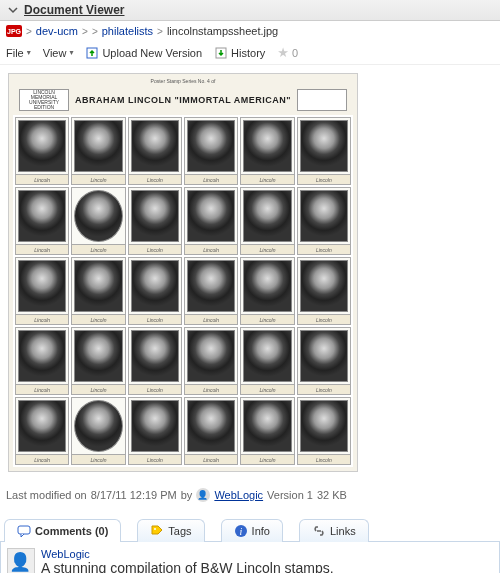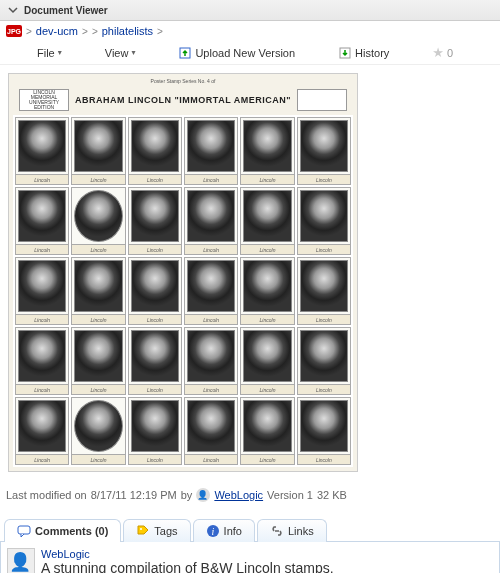--- a/index.html
+++ b/index.html
@@ -1,45 +1,45 @@
 <!DOCTYPE html>
 <html><head>
 <meta charset="utf-8">
 <style>
 * { box-sizing: border-box; margin: 0; padding: 0; }
 body { font-family: Tahoma, Arial, sans-serif; font-size: 11px; background: #fff; color: #333; width: 500px; }
 .header { background: linear-gradient(#f2f2f2, #e8e8e8); border-bottom: 1px solid #ccc; padding: 3px 6px; display: flex; align-items: center; }
 .header-chevron { width: 14px; height: 14px; margin-right: 4px; display: inline-flex; align-items: center; justify-content: center; }
-.header-title { font-weight: bold; font-size: 10px; color: #333; }
+.header-title { font-weight: bold; font-size: 12px; color: #333; text-decoration: underline; }
 .breadcrumbs { padding: 4px 6px; display: flex; align-items: center; gap: 4px; flex-wrap: wrap; }
 .bc-sep { color: #888; font-size: 10px; }
 .bc-link { color: #003399; cursor: pointer; }
 .bc-current { color: #333; }
 .jpg-icon { width: 16px; height: 12px; background: #c00; color: #fff; font-size: 7px; font-weight: bold; display: inline-flex; align-items: center; justify-content: center; border-radius: 2px; }
 .toolbar { padding: 4px 6px; display: flex; align-items: center; gap: 12px; border-bottom: 1px solid #eee; }
-.tb-item { display: flex; align-items: center; gap: 3px; cursor: pointer; color: #333; margin-left: 31px; }
+.tb-item { display: flex; align-items: center; gap: 3px; cursor: pointer; color: #333; }
 .tb-drop::after { content: " ▾"; color: #666; font-size: 8px; }
 .icon-sm { width: 14px; height: 14px; display: inline-flex; align-items: center; justify-content: center; }
 .star { color: #ccc; font-size: 13px; }
 .viewer { padding: 8px; }
 .stamp-sheet { border: 1px solid #ccc; width: 350px; background: #f5f2e8; padding: 4px; }
 .sheet-title-row { display: flex; align-items: center; justify-content: center; padding: 4px 0; gap: 6px; }
 .sheet-badge { width: 50px; height: 22px; background: #fff; border: 1px solid #999; font-size: 5px; display:flex; align-items:center; justify-content:center; text-align:center; line-height:1; }
 .sheet-title { font-size: 9px; font-weight: bold; letter-spacing: 0.5px; text-align: center; color: #222; }
 .sheet-sub { font-size: 5px; text-align:center; color:#555; margin-bottom:1px; }
 .stamp-grid { display: grid; grid-template-columns: repeat(6, 1fr); gap: 2px; background: #fff; padding: 2px; }
 .stamp { border: 1px solid #aaa; background: #fafaf5; display: flex; flex-direction: column; height: 68px; }
 .stamp-img { flex: 1; background: radial-gradient(circle at 50% 35%, #ddd 0%, #999 25%, #444 40%, #222 55%, #333 70%); margin: 2px; border: 1px solid #888; position: relative; }
 .stamp-img.oval { border-radius: 50%; }
 .stamp-label { height: 10px; background: #f0ead6; border-top: 1px solid #aaa; font-size: 5px; text-align: center; color: #555; font-style: italic; line-height: 10px; overflow: hidden; }
 .meta { padding: 8px 6px; color: #666; font-size: 11px; display: flex; align-items: center; gap: 4px; text-align: center; }
 .meta a { color: #003399; }
 .user-ic { width: 14px; height: 14px; border-radius: 50%; background: #ddd; display: inline-flex; align-items: center; justify-content: center; font-size:9px; }
 .tabs { display: flex; border-bottom: 1px solid #c8d7e8; padding: 0 4px; margin-top: 8px; }
-.tab { padding: 4px 12px; border: 1px solid #c8d7e8; border-bottom: none; border-radius: 6px 6px 0 0; margin-right: 2px; background: linear-gradient(#fefefe,#eaf3fb); display: flex; align-items: center; gap: 4px; font-size: 11px; cursor: pointer; position: relative; top: 1px; }
+.tab { padding: 4px 12px; border: 1px solid #c8d7e8; border-bottom: none; border-radius: 6px 6px 0 0; margin-right: 16px; background: linear-gradient(#fefefe,#eaf3fb); display: flex; align-items: center; gap: 4px; font-size: 11px; cursor: pointer; position: relative; top: 1px; }
 .tab.active { background: #fff; font-weight: bold; z-index: 2; }
 .tab-ic { width: 14px; height: 14px; display: inline-flex; align-items: center; justify-content: center; }
 .comments { padding: 6px; border: 1px solid #c8d7e8; border-top: none; background: #fff; }
 .cm-row { display: flex; gap: 6px; }
 .avatar { width: 28px; height: 28px; background: #eee; border: 1px solid #ccc; display:flex; align-items:center; justify-content:center; color:#bbb; font-size:18px; }
 .cm-body { flex: 1; }
 .cm-user { color: #003399; font-size: 11px; }
 .cm-text { color: #333; font-size: 14px; }
 .cm-time { color: #888; font-size: 10px; display: flex; align-items: center; gap: 4px; }
 .del-ic { color: #999; cursor: pointer; font-size: 11px; }
@@ -57,20 +57,21 @@
 </div>
 
 <div class="breadcrumbs">
   <span class="jpg-icon">JPG</span>
   <span class="bc-sep">&gt;</span>
   <span class="bc-link">dev-ucm</span>
   <span class="bc-sep">&gt;</span>
   <span class="bc-sep">&gt;</span>
   <span class="bc-link">philatelists</span>
   <span class="bc-sep">&gt;</span>
+  <span class="bc-current">lincolnstampssheet.jpg</span>
 </div>
 
 <div class="toolbar">
   <span class="tb-item tb-drop">
       <span>File</span>
     </span>
   <span class="tb-item tb-drop">
       <span>View</span>
     </span>
   <span class="tb-item">

